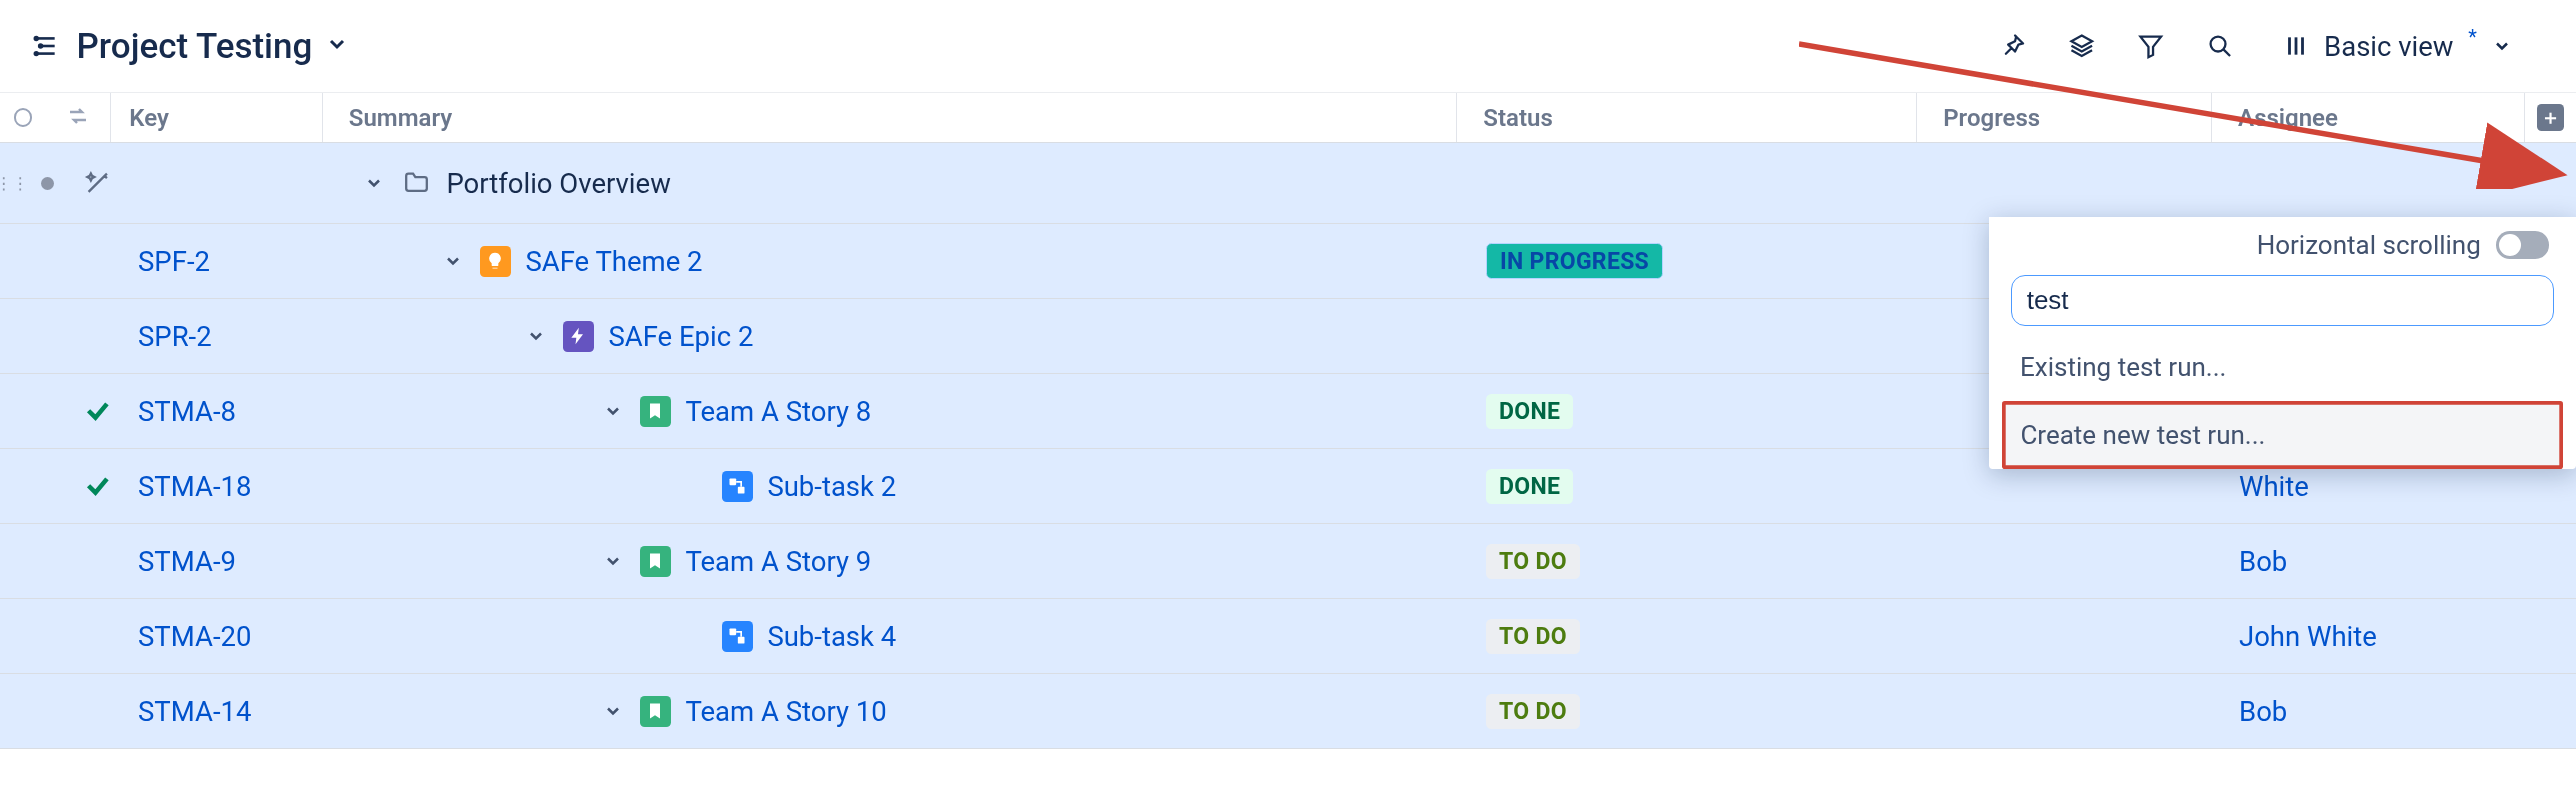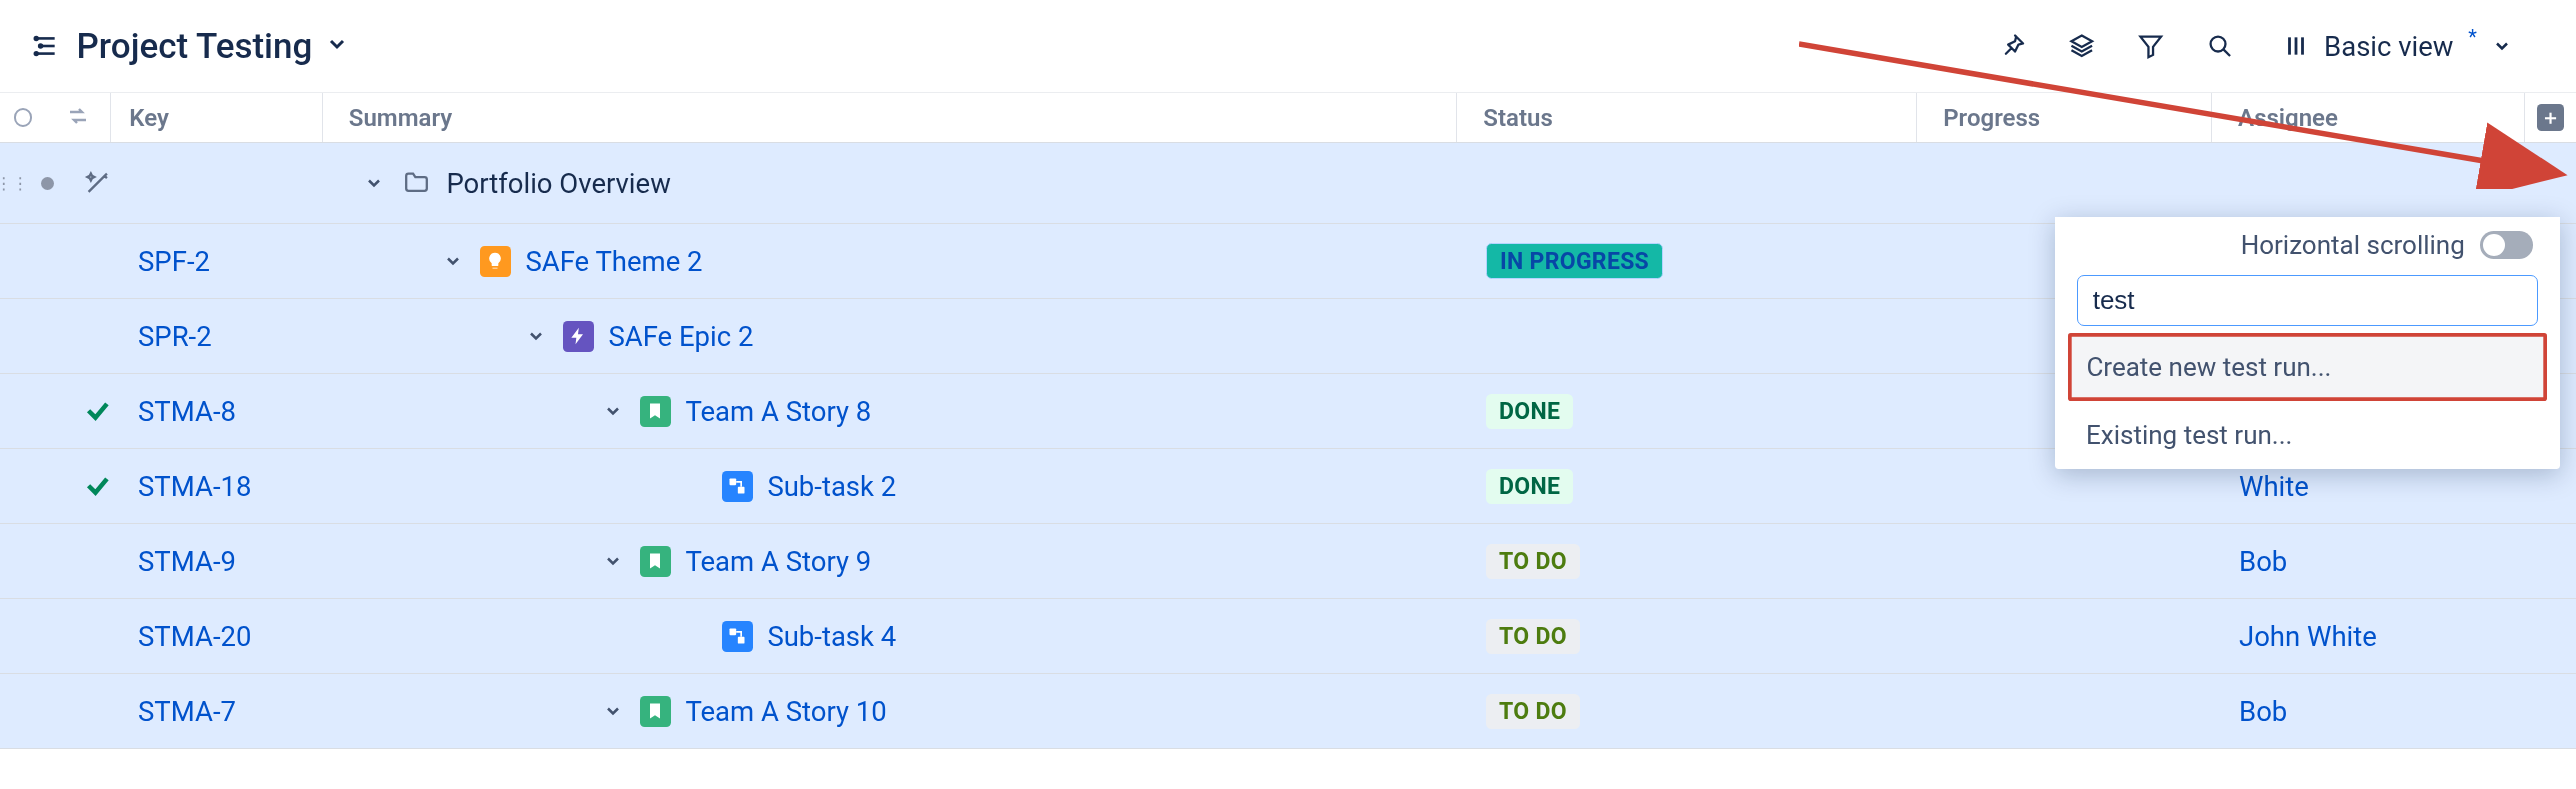--- a/index.html
+++ b/index.html
@@ -155,22 +155,22 @@
   .add-col-btn {
     width:27.5px;height:27.5px;border-radius:4.6px;
     background:#6b778c; color:#fff;
     display:inline-flex;align-items:center;justify-content:center;
     font-size:20px; font-weight:700;
   }
 
   
   .popover {
     position:absolute;
-    top: 217px; right: 16px;
-    width: 505px;
+    top: 217px; right: 0px;
+    width: 587px;
     background:#fff;
     box-shadow: 0 5.5px 26px rgba(9,30,66,0.25);
     border-radius: 0 0 3.7px 3.7px;
     padding: 13px 0 0 0;
     z-index: 20;
   }
   .popover .toggle-row {
     display:flex; align-items:center; justify-content:flex-end;
     gap: 14.7px; padding: 0 27.5px 14.7px 22px;
     font-size:26px; color:#42526e;
@@ -185,21 +185,21 @@
     content:""; position:absolute; top:2.8px; left:3.7px;
     width:22px;height:22px;border-radius:50%;background:#fff;
   }
   .popover .search {
     margin: 0 22px 7.3px 22px;
   }
   .popover .search input {
     width:100%;
     height: 51px;
     border: 1.8px solid #4c9aff;
-    border-radius:7px;
+    border-radius:14px;
     padding: 0 14.7px;
     font-size:26px;
     color:#172b4d;
     outline:none;
   }
   .popover .opt {
     height: 68px;
     display:flex;align-items:center;
     padding: 0 31px;
     font-size:26px;
@@ -513,21 +513,21 @@
     <div class="c-progress"><span class="progress-bar"><span class="progress-fill" style="width: 0%;"></span></span></div>
     <div class="c-assignee">John White</div>
     <div class="c-tail"></div>
   </div>
     <div class="row">
     <div class="c-drag" style="visibility: hidden;">⋮⋮</div>
     <div class="c-dot" style="visibility: hidden;">
         <span class="dot"></span>
       </div>
     <div class="c-check"></div>
-    <div class="c-key"><a href="#">STMA-7</a></div>
+    <div class="c-key"><a href="#">STMA-14</a></div>
     <div class="c-summary indent-3">
       <span class="expander">
         <svg width="20" height="20" viewBox="0 0 24 24" fill="none" stroke="currentColor" stroke-width="3">
             <polyline points="6 9 12 15 18 9"></polyline>
           </svg>
       </span>
       <span class="type-icon type-story">
           <svg width="20" height="20" viewBox="0 0 24 24" fill="#fff">
             <path d="M6 3h12v18l-6-4-6 4V3z"></path>
           </svg>
@@ -552,17 +552,17 @@
 
 <div class="popover">
   <div class="toggle-row">
     <span>Horizontal scrolling</span>
     <span class="switch"></span>
   </div>
   <div class="search">
     <input type="text" value="test" style="">
   </div>
   <div id="popover-opts">
+      <div class="opt">Existing test run...</div>
       <div class="opt highlight">Create new test run...</div>
-      <div class="opt">Existing test run...</div>
     </div>
 </div>
 
 
 </body></html>

